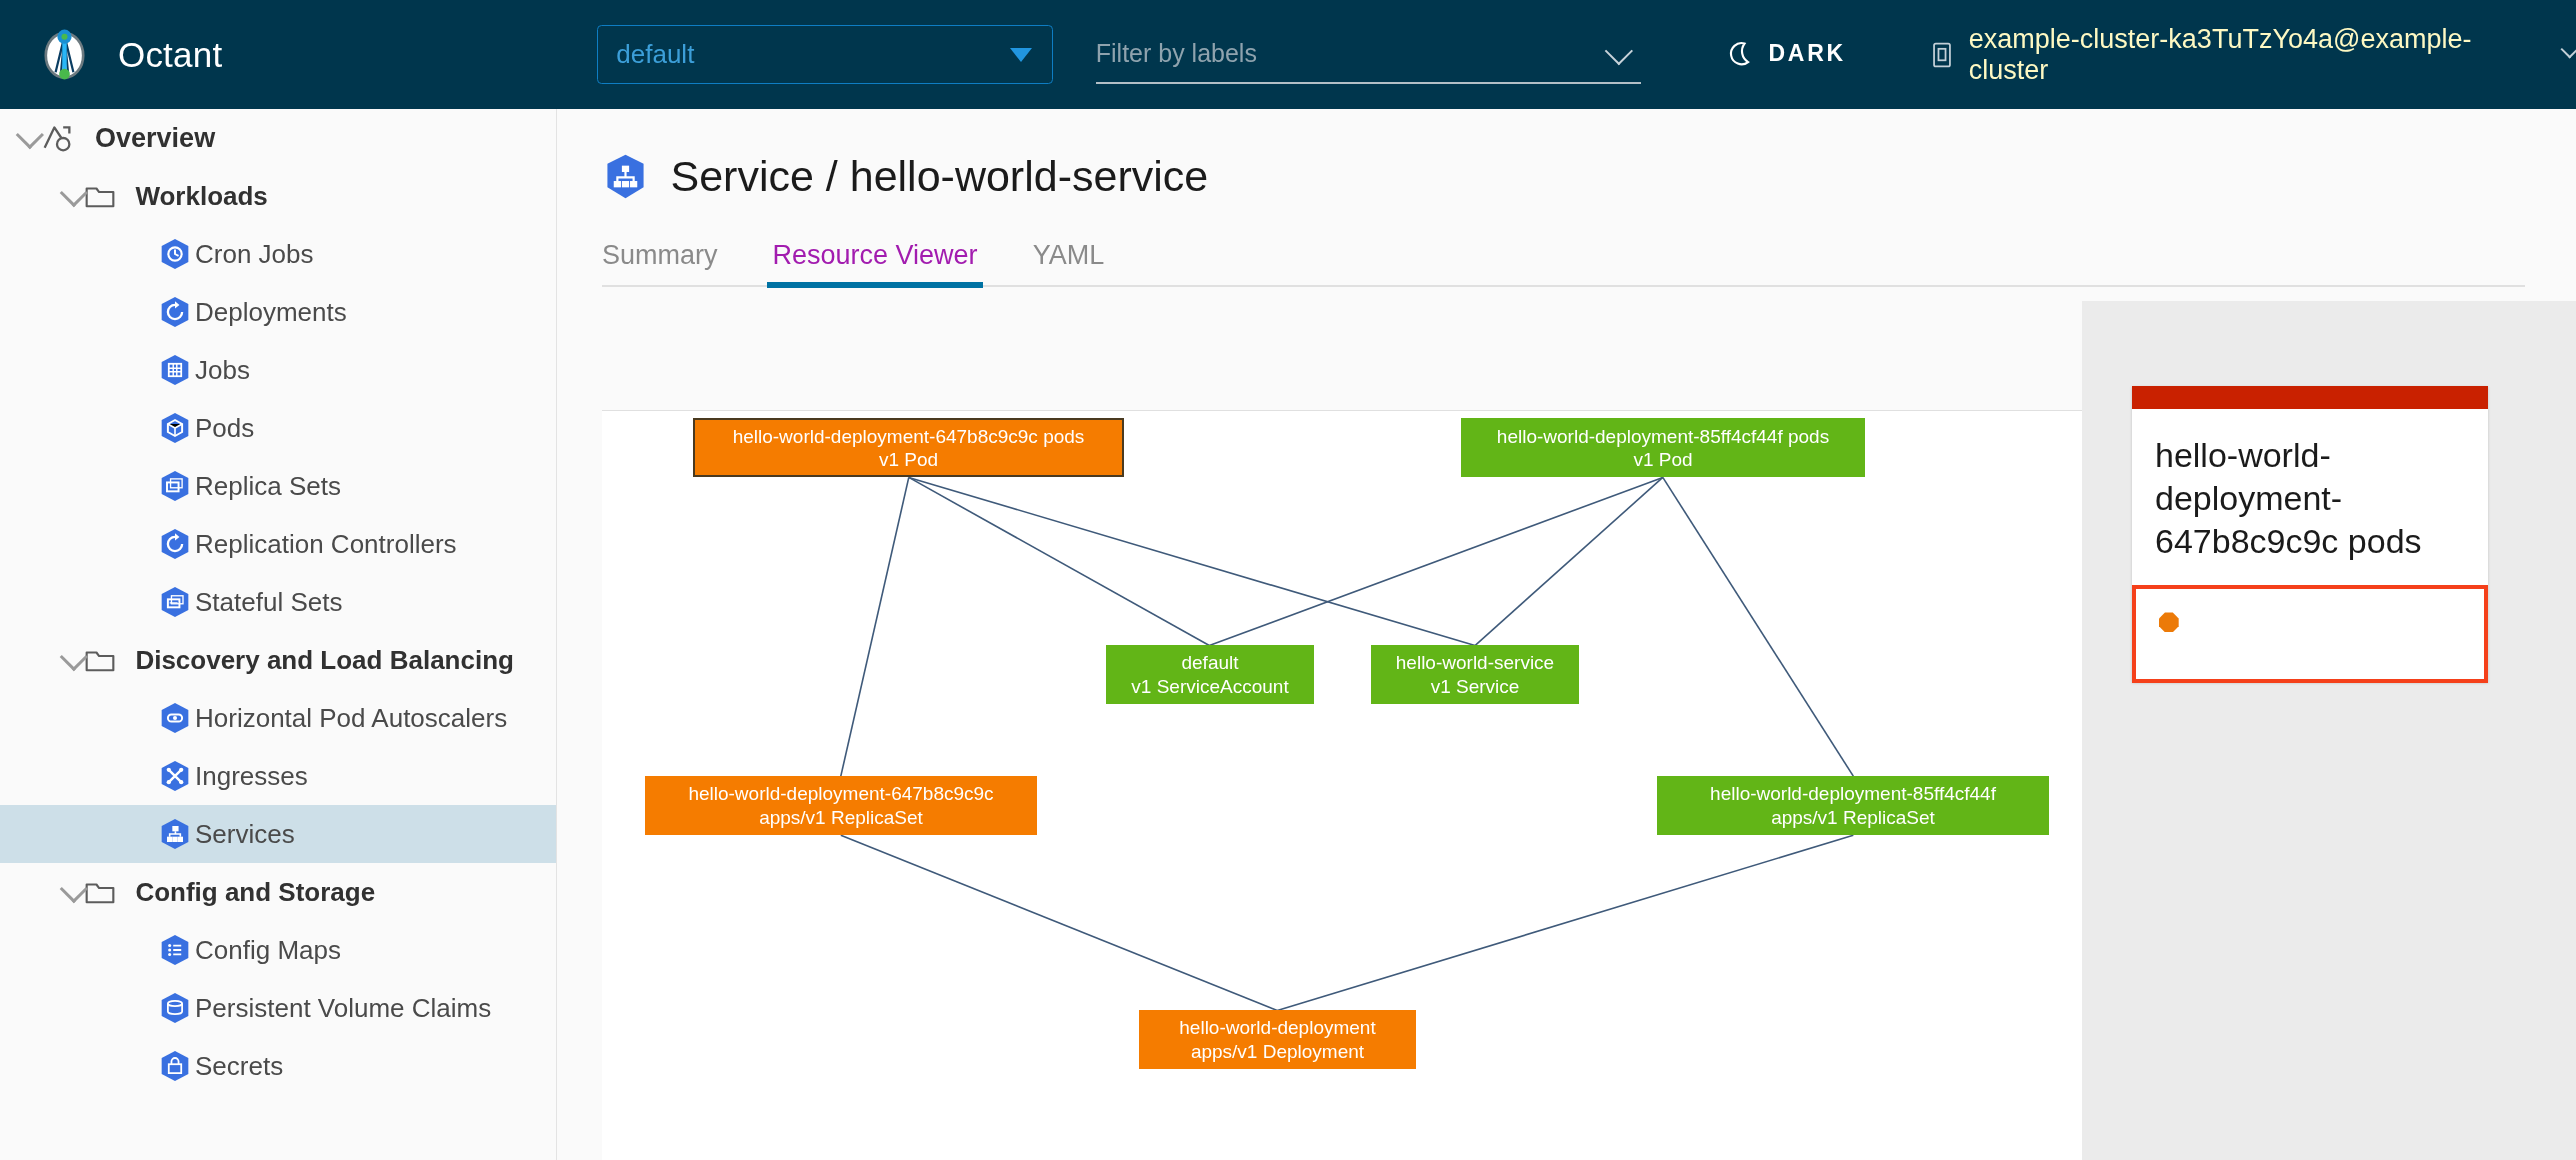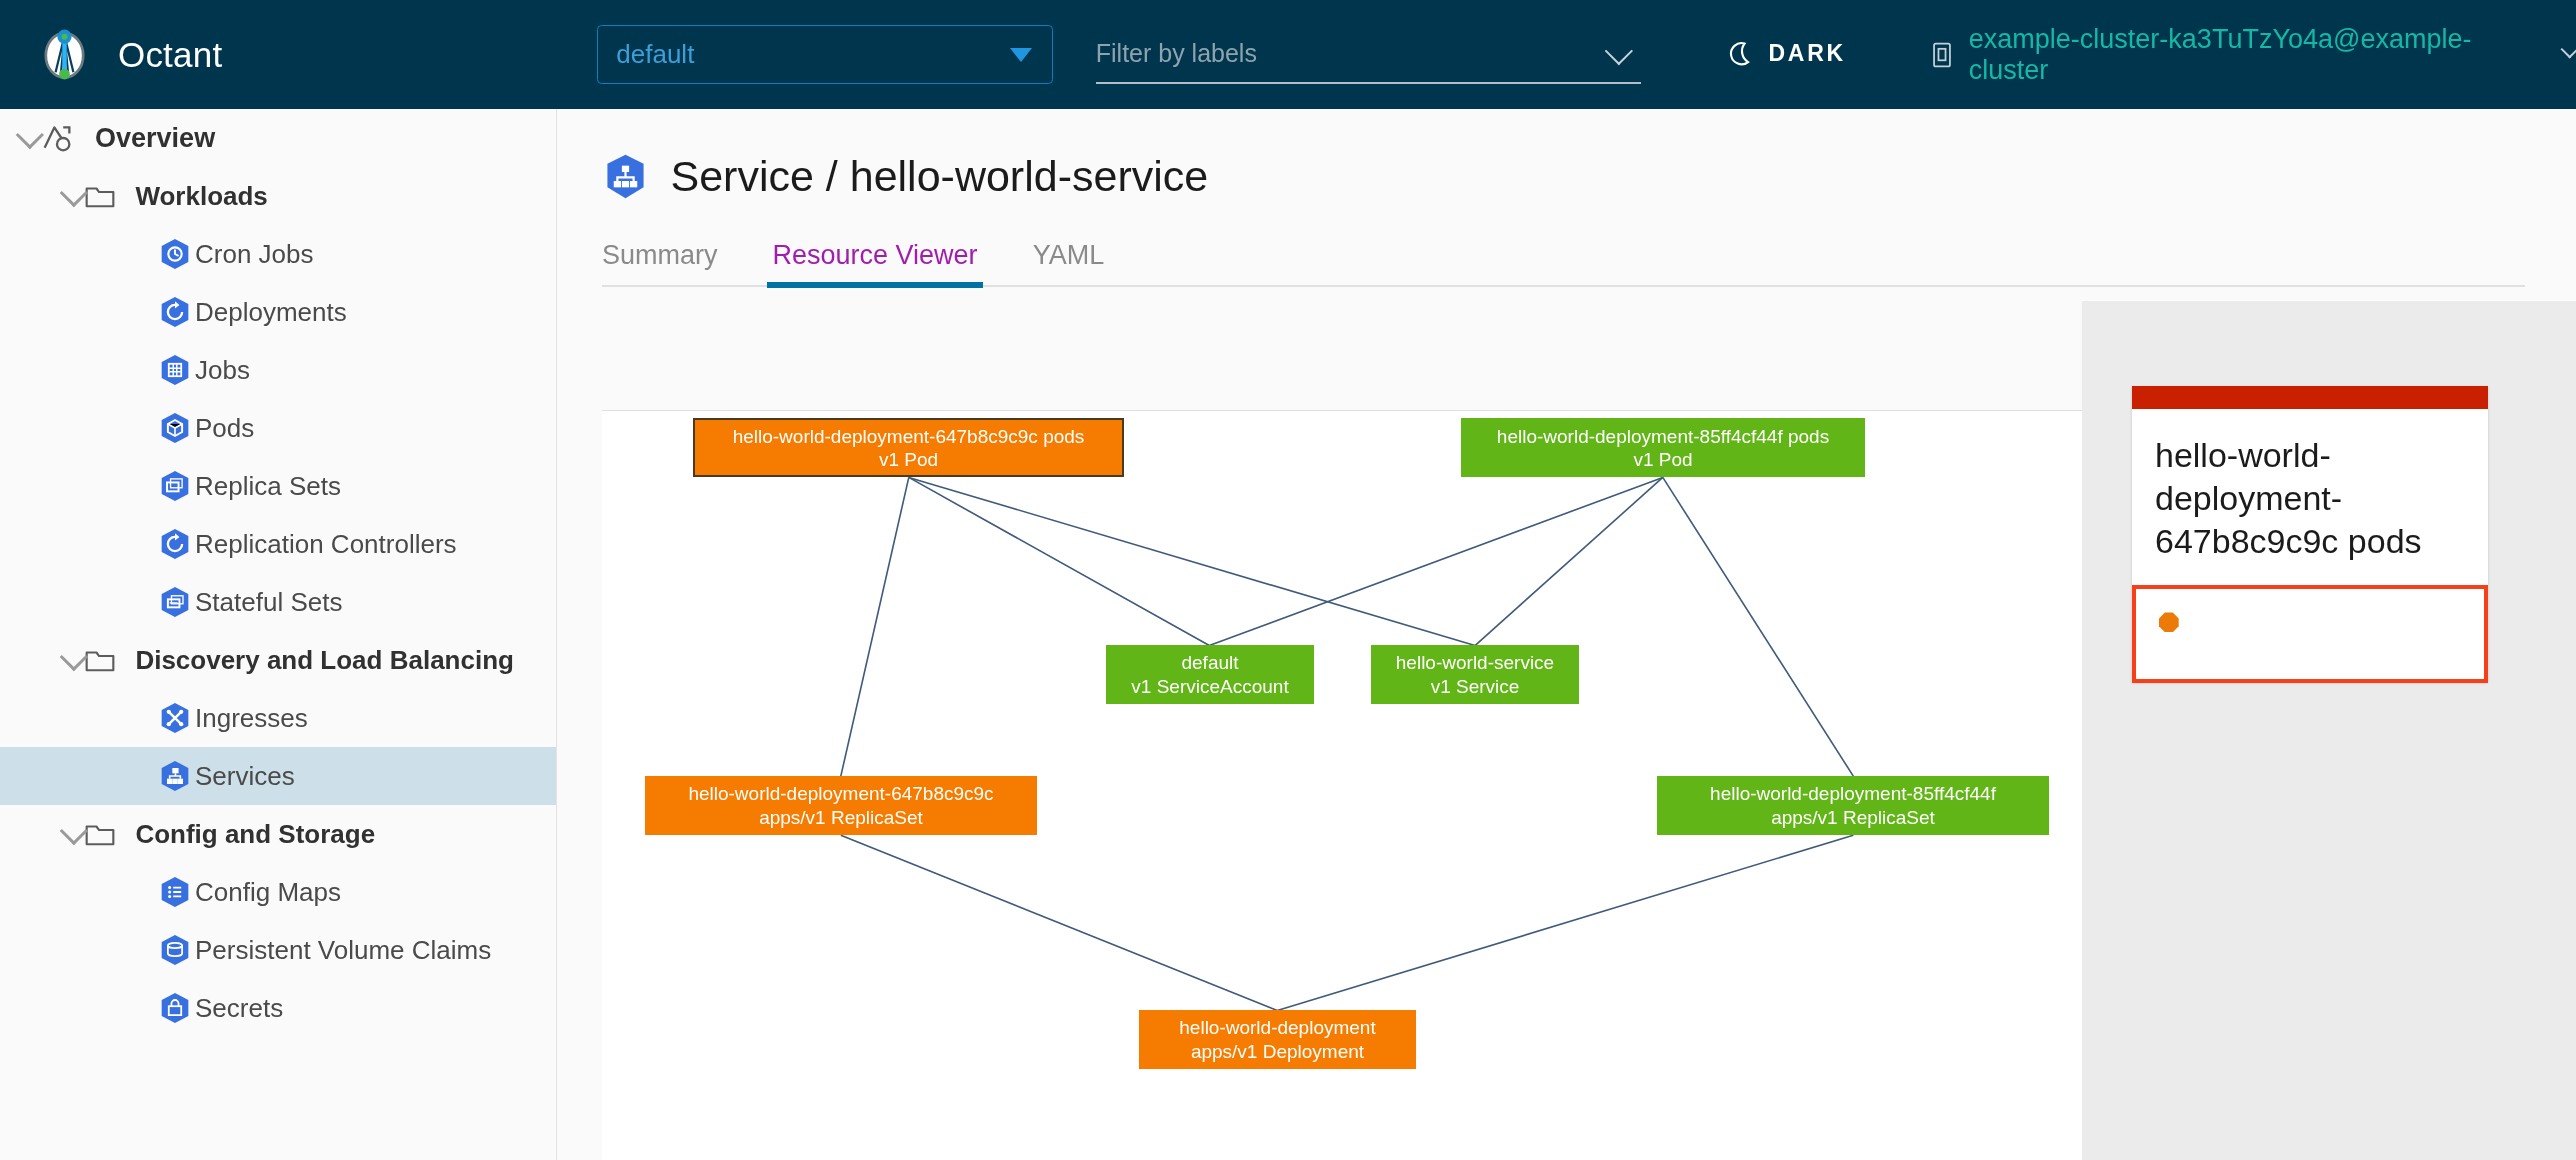--- a/index.html
+++ b/index.html
@@ -50,21 +50,21 @@
   }
   .moon-icon { width: 30px; height: 30px; }
   .dark-label {
     color: #ffffff; font-size: 23px; font-weight: 700;
     letter-spacing: 2.7px; margin-left: 12.5px;
   }
   .cluster-ctx {
     display: flex; align-items: center; margin-left: 81px; cursor: pointer;
   }
   .cluster-icon { width: 30px; height: 30px; flex: 0 0 30px; }
-  .cluster-text { color: #14b8a6; font-size: 27px; margin-left: 12px; }
+  .cluster-text { color: #fef9c3; font-size: 27px; margin-left: 12px; }
   .cluster-chev {
     margin-left: 12.5px; width: 13.4px; height: 13.4px;
     border-right: 2.7px solid #c3d0d8; border-bottom: 2.7px solid #c3d0d8;
     transform: rotate(45deg) translate(-3.6px,-3.6px);
   }
 
   
   .sidebar {
     position: absolute; top: 109px; left: 0;
     width: 557px; height: 1051px;
@@ -291,20 +291,28 @@
             <path d="M12 19 H21" stroke="#fff" stroke-width="1.4"></path>
           </svg></span>
         <span class="nav-label-leaf">Stateful Sets</span>
       </div>
       <div class="nav-row ind-group">
         <span class="chevron"></span>
         <span class="folder-icon"><svg viewBox="0 0 36 30" width="32" height="27">
             <path d="M3 26 V6 H14 L17 10 H33 V26 Z" fill="none" stroke="#5c5c5c" stroke-width="2.4" stroke-linejoin="round"></path>
           </svg></span>
         <span class="nav-label-group">Discovery and Load Balancing</span>
+      </div>
+      <div class="nav-row ind-leaf">
+        <span class="k8s-icon"><svg viewBox="0 0 36 36" width="32" height="32">
+            <polygon points="18,1 33,9 33,27 18,35 3,27 3,9" fill="#3970e0"></polygon>
+            <rect x="10" y="14" width="16" height="8" rx="4" fill="none" stroke="#fff" stroke-width="2.2"></rect>
+            <circle cx="18" cy="18" r="2.3" fill="#fff"></circle>
+          </svg></span>
+        <span class="nav-label-leaf">Horizontal Pod Autoscalers</span>
       </div>
       <div class="nav-row ind-leaf">
         <span class="k8s-icon"><svg viewBox="0 0 36 36" width="32" height="32">
             <polygon points="18,1 33,9 33,27 18,35 3,27 3,9" fill="#3970e0"></polygon>
             <path d="M11 11 L25 25 M25 11 L11 25" stroke="#fff" stroke-width="2.8"></path>
             <circle cx="11" cy="11" r="2.4" fill="#fff"></circle>
             <circle cx="25" cy="25" r="2.4" fill="#fff"></circle>
             <circle cx="25" cy="11" r="2.4" fill="#fff"></circle>
             <circle cx="11" cy="25" r="2.4" fill="#fff"></circle>
           </svg></span>

